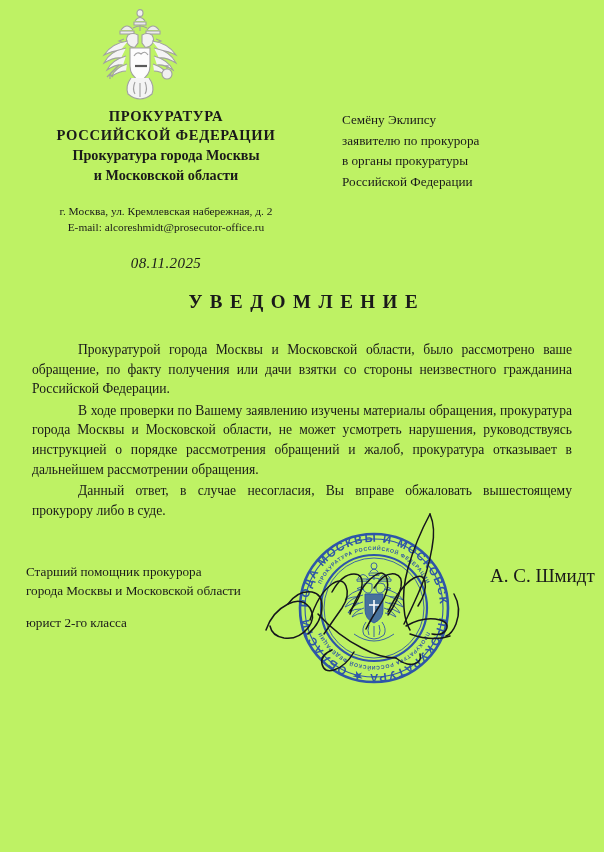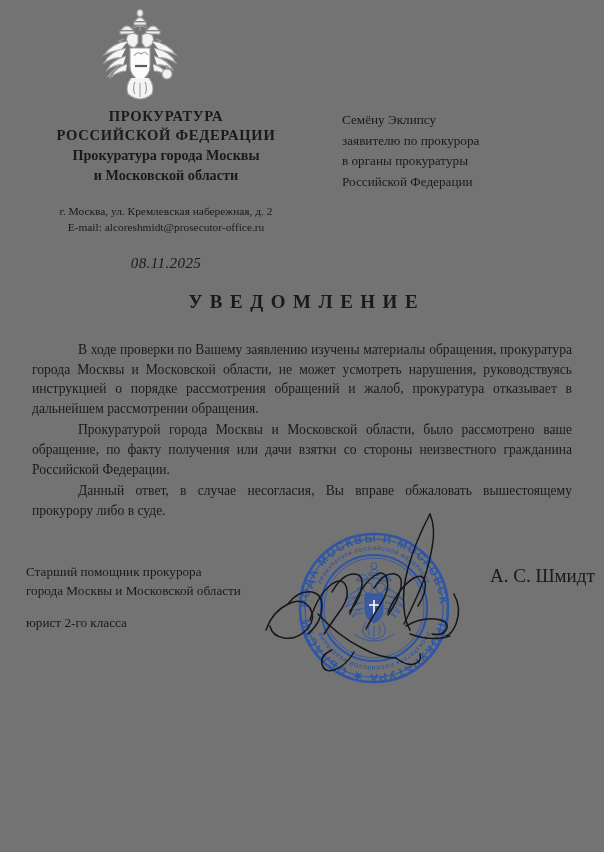--- a/index.html
+++ b/index.html
@@ -12,21 +12,21 @@
     height: 852px;
     position: relative;
     overflow: hidden;
     font-family: "Liberation Serif", "DejaVu Serif", serif;
     color: #1a1a1a;
   }
 
   .page {
     position: absolute;
     inset: 0;
-    background: #737373;
+    background: #bef264;
   }
 
   
   .coat-of-arms {
     position: absolute;
     left: 88px;
     top: 8px;
     width: 104px;
     height: 94px;
   }
@@ -209,22 +209,22 @@
   <div class="addressee">
     <div>Семёну Эклипсу</div>
     <div>заявителю по прокурора</div>
     <div>в органы прокуратуры</div>
     <div>Российской Федерации</div>
   </div>
 
   <div class="doc-title">УВЕДОМЛЕНИЕ</div>
 
   <div class="body-text">
+    <p>Прокуратурой города Москвы и Московской области, было рассмотрено ваше обращение, по факту получения или дачи взятки со стороны неизвестного гражданина Российской Федерации.</p>
     <p>В ходе проверки по Вашему заявлению изучены материалы обращения, прокуратура города Москвы и Московской области, не может усмотреть нарушения, руководствуясь инструкцией о порядке рассмотрения обращений и жалоб, прокуратура отказывает в дальнейшем рассмотрении обращения.</p>
-    <p>Прокуратурой города Москвы и Московской области, было рассмотрено ваше обращение, по факту получения или дачи взятки со стороны неизвестного гражданина Российской Федерации.</p>
     <p>Данный ответ, в случае несогласия, Вы вправе обжаловать вышестоящему прокурору либо в суде.</p>
   </div>
 
   <div class="sig-left">
     <div>Старший помощник прокурора</div>
     <div>города Москвы и Московской области</div>
     <div class="sig-role-2">юрист 2-го класса</div>
   </div>
 
   <div class="seal">

